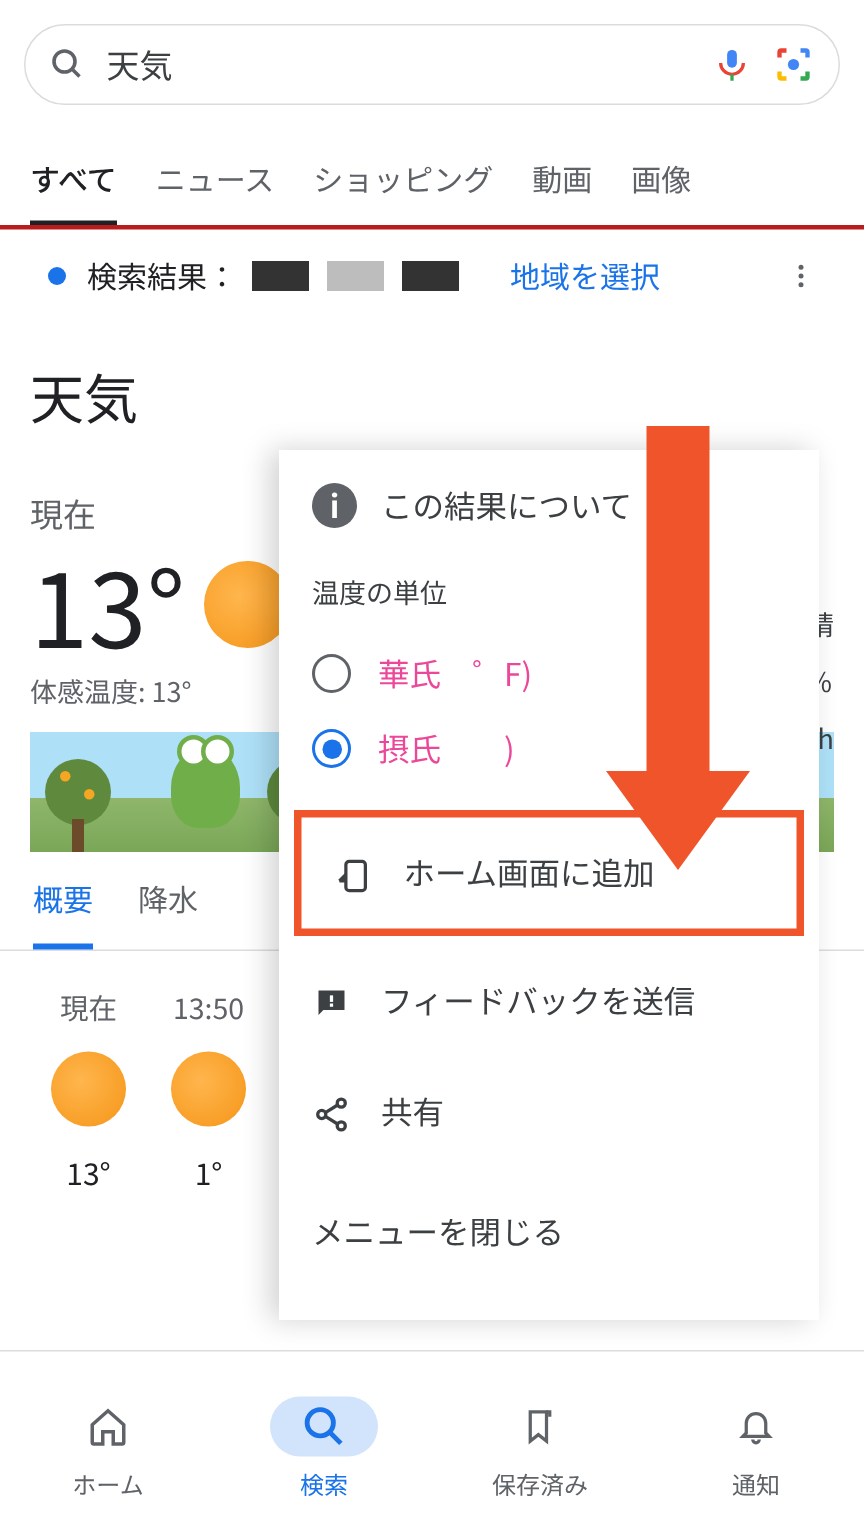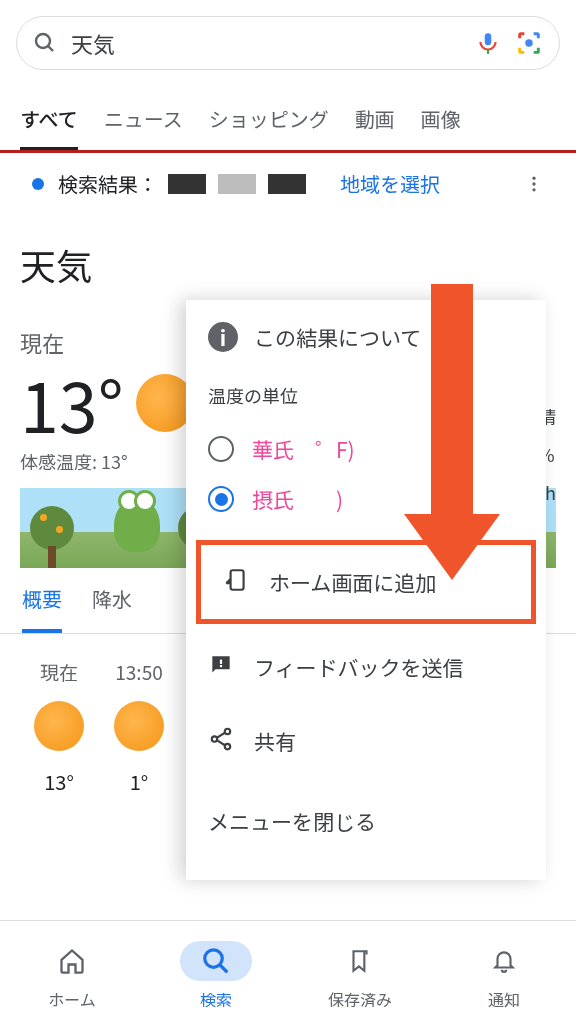--- a/index.html
+++ b/index.html
@@ -40,35 +40,35 @@
 .subtab { padding-bottom:16px; }
 .subtab.active { color:#1a73e8; border-bottom:4px solid #1a73e8; }
 
 .hourly { display:flex; gap:30px; padding:24px 34px 6px; font-size:19px; color:#5f6368; }
 .hour { display:flex; flex-direction:column; align-items:center; gap:16px; }
 .hour .sun { width:50px; height:50px; }
 .hour .moon { width:46px; height:46px; border-radius:50%; background:#3b3f77; position:relative; overflow:hidden; }
 .hour .moon::after { content:""; position:absolute; top:4px; right:-8px; width:38px; height:38px; border-radius:50%; background:#fff; }
 .hour .t { font-size:20px; color:#202124; }
 
-.bottomnav { position:absolute; bottom:0; left:0; right:0; height:104px; background:#fff; border-top:1px solid #dadce0; display:flex; justify-content:space-around; align-items:center; padding-top:6px; }
+.bottomnav { position:absolute; bottom:0; left:0; right:0; height:124px; background:#fff; border-top:1px solid #dadce0; display:flex; justify-content:space-around; align-items:center; padding-top:6px; }
 .nav { display:flex; flex-direction:column; align-items:center; gap:6px; font-size:16px; color:#5f6368; }
 .nav.active { color:#1a73e8; }
 .nav.active .pill { background:#d2e3fc; }
 .pill { width:72px; height:40px; border-radius:20px; display:flex; align-items:center; justify-content:center; }
 
 .menu { position:absolute; top:300px; left:186px; width:360px; background:#fff; box-shadow: -6px 0 18px rgba(0,0,0,0.18); padding:18px 0 22px; }
 .menu-header { display:flex; align-items:center; gap:16px; padding:4px 22px 24px; font-size:21px; color:#3c4043; }
 .info-ic { width:30px; height:30px; border-radius:50%; background:#5f6368; color:#fff; display:flex; align-items:center; justify-content:center; font-weight:bold; }
 .menu-section-title { padding:6px 22px 16px; font-size:18px; color:#3c4043; }
 .radio-row { display:flex; align-items:center; gap:18px; padding:10px 22px; font-size:21px; color:#ec4899; }
 .radio { width:26px; height:26px; border-radius:50%; border:2.5px solid #5f6368; display:flex; align-items:center; justify-content:center; }
 .radio.sel { border-color:#1a73e8; }
 .radio.sel::after { content:""; width:13px; height:13px; border-radius:50%; background:#1a73e8; }
-.menu-item { display:flex; align-items:flex-start; gap:20px; padding:22px 22px; font-size:21px; color:#3c4043; }
+.menu-item { display:flex; align-items:flex-end; gap:20px; padding:22px 22px; font-size:21px; color:#3c4043; }
 .highlight-box { border:5px solid #f0542a; margin:16px 10px 6px 10px; }
 
 .partial-info { position:absolute; top:398px; right:4px; width:34px; color:#3c4043; font-size:18px; line-height:2.1; text-align:left; }
 
 .arrow { position:absolute; top:284px; left:404px; display:flex; flex-direction:column; align-items:center; z-index:50; }
 .arrow-shaft { width:42px; height:230px; background:#f0542a; }
 .arrow-head { width:0; height:0; border-left:48px solid transparent; border-right:48px solid transparent; border-top:66px solid #f0542a; }
 
 svg { display:block; }
 </style>

